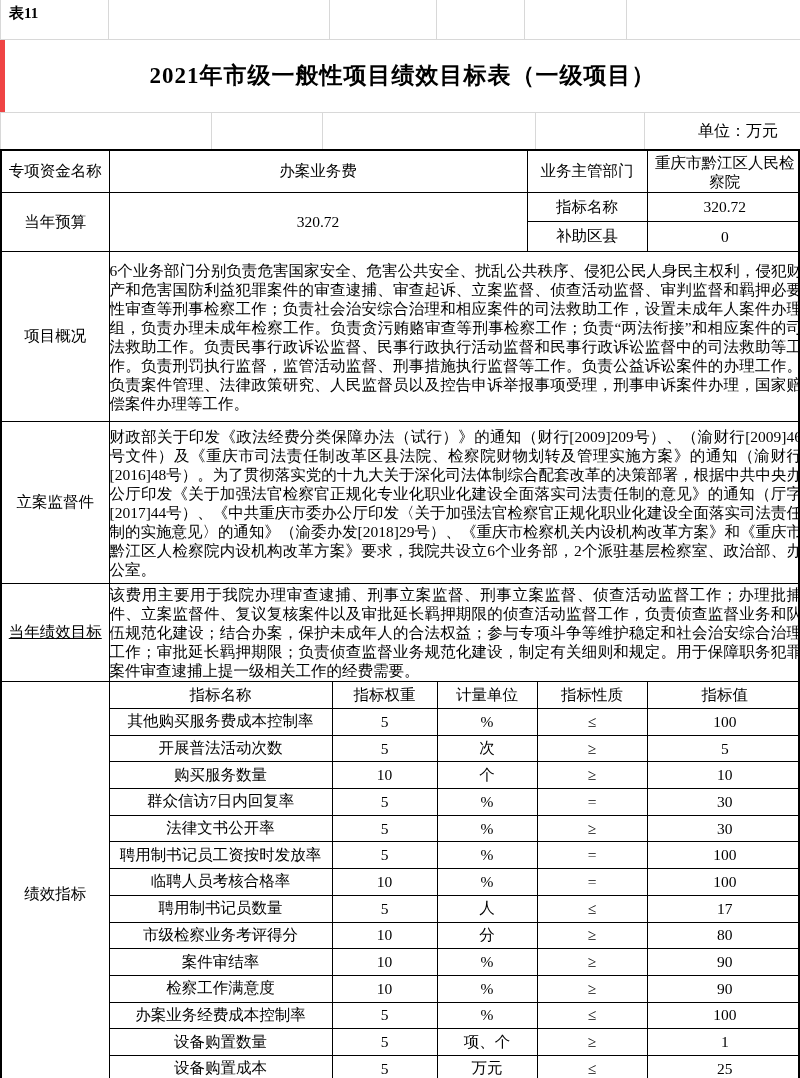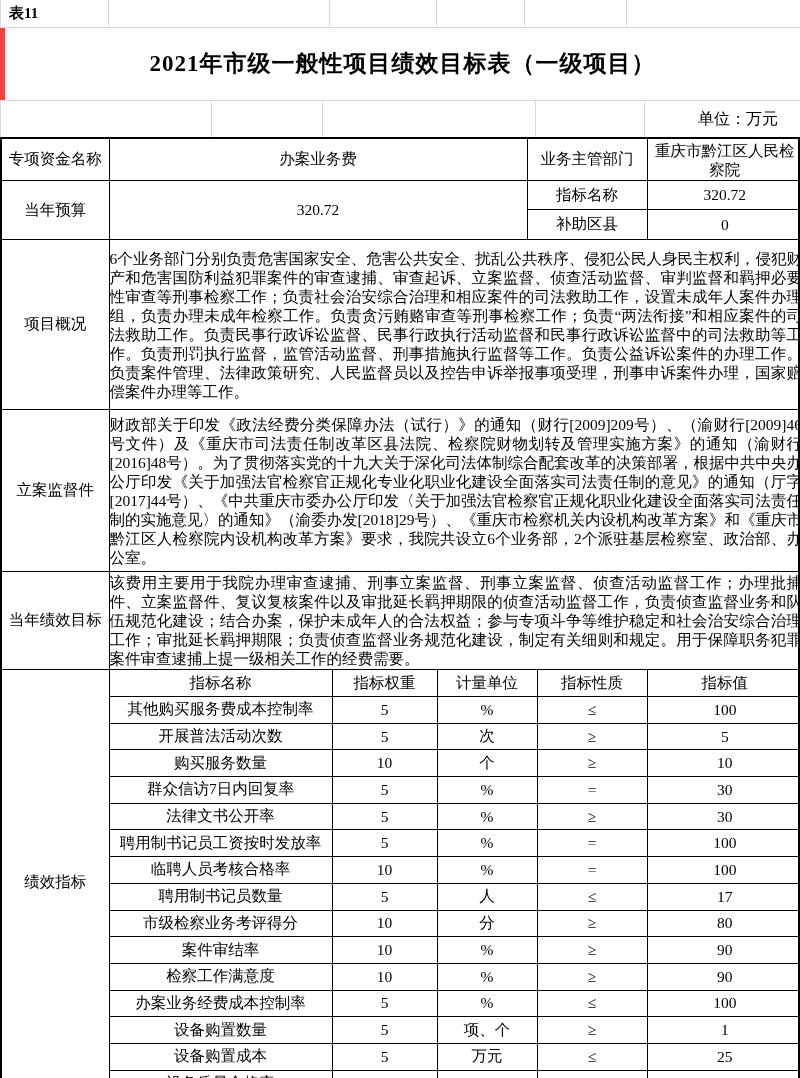--- a/index.html
+++ b/index.html
@@ -1,20 +1,20 @@
 <!DOCTYPE html>
 <html><head>
 <meta charset="utf-8">
 <style>
   html,body{margin:0;padding:0;background:#fff;}
   body{width:800px;font-family:"Liberation Serif","DejaVu Serif",serif;color:#000;}
   .sheet{position:relative;width:800px;height:1078px;overflow:hidden;background:#fff;}
 
   
-  .toprow{position:relative;height:28px;border-left:1px solid #d8d8d8;border-bottom:1px solid #d8d8d8;box-sizing:border-box;}
+  .toprow{position:relative;height:40px;border-left:1px solid #d8d8d8;border-bottom:1px solid #d8d8d8;box-sizing:border-box;}
   .tableno{display:inline-block;padding-left:8px;line-height:27px;font-weight:bold;font-size:15px;}
   .titlerow{position:relative;height:72px;border-left:5px solid #ef4444;box-sizing:border-box;}
   .maintitle{margin:0;text-align:center;line-height:72px;font-size:23px;font-weight:bold;letter-spacing:1px;}
   .unitrow{position:relative;height:37px;border-top:1px solid #d8d8d8;border-left:1px solid #d8d8d8;box-sizing:border-box;text-align:right;}
   .unitnote{display:inline-block;padding-right:22px;line-height:36px;font-size:16px;}
   .gl{position:absolute;top:0;bottom:0;width:1px;background:#d8d8d8;}
 
   
   .blackbox{border:2px solid #000;box-sizing:border-box;width:800px;}
   table.t{border-collapse:collapse;table-layout:fixed;width:100%;}
@@ -86,21 +86,21 @@
       </tr>
       <tr>
         <td class="lab" style="height:169px;">项目概况</td>
         <td class="para" colspan="3">6个业务部门分别负责危害国家安全、危害公共安全、扰乱公共秩序、侵犯公民人身民主权利，侵犯财产和危害国防利益犯罪案件的审查逮捕、审查起诉、立案监督、侦查活动监督、审判监督和羁押必要性审查等刑事检察工作；负责社会治安综合治理和相应案件的司法救助工作，设置未成年人案件办理组，负责办理未成年检察工作。负责贪污贿赂审查等刑事检察工作；负责“两法衔接”和相应案件的司法救助工作。负责民事行政诉讼监督、民事行政执行活动监督和民事行政诉讼监督中的司法救助等工作。负责刑罚执行监督，监管活动监督、刑事措施执行监督等工作。负责公益诉讼案件的办理工作。负责案件管理、法律政策研究、人民监督员以及控告申诉举报事项受理，刑事申诉案件办理，国家赔偿案件办理等工作。</td>
       </tr>
       <tr>
         <td class="lab" style="height:161px;">立案监督件</td>
         <td class="para" colspan="3">财政部关于印发《政法经费分类保障办法（试行）》的通知（财行[2009]209号）、（渝财行[2009]46号文件）及《重庆市司法责任制改革区县法院、检察院财物划转及管理实施方案》的通知（渝财行[2016]48号）。为了贯彻落实党的十九大关于深化司法体制综合配套改革的决策部署，根据中共中央办公厅印发《关于加强法官检察官正规化专业化职业化建设全面落实司法责任制的意见》的通知（厅字[2017]44号）、《中共重庆市委办公厅印发〈关于加强法官检察官正规化职业化建设全面落实司法责任制的实施意见〉的通知》（渝委办发[2018]29号）、《重庆市检察机关内设机构改革方案》和《重庆市黔江区人检察院内设机构改革方案》要求，我院共设立6个业务部，2个派驻基层检察室、政治部、办公室。</td>
       </tr>
       <tr>
-        <td class="lab" style="height:97px;">当年绩效目标</td>
+        <td class="lab" style="height:97px;text-decoration:underline;">当年绩效目标</td>
         <td class="para" colspan="3">该费用主要用于我院办理审查逮捕、刑事立案监督、刑事立案监督、侦查活动监督工作；办理批捕件、立案监督件、复议复核案件以及审批延长羁押期限的侦查活动监督工作，负责侦查监督业务和队伍规范化建设；结合办案，保护未成年人的合法权益；参与专项斗争等维护稳定和社会治安综合治理工作；审批延长羁押期限；负责侦查监督业务规范化建设，制定有关细则和规定。用于保障职务犯罪案件审查逮捕上提一级相关工作的经费需要。</td>
       </tr>
     </tbody>
       </table>
 
     <table class="t t-b">
       <colgroup>
           <col style="width:107px">
           <col style="width:223px">
           <col style="width:105px">

